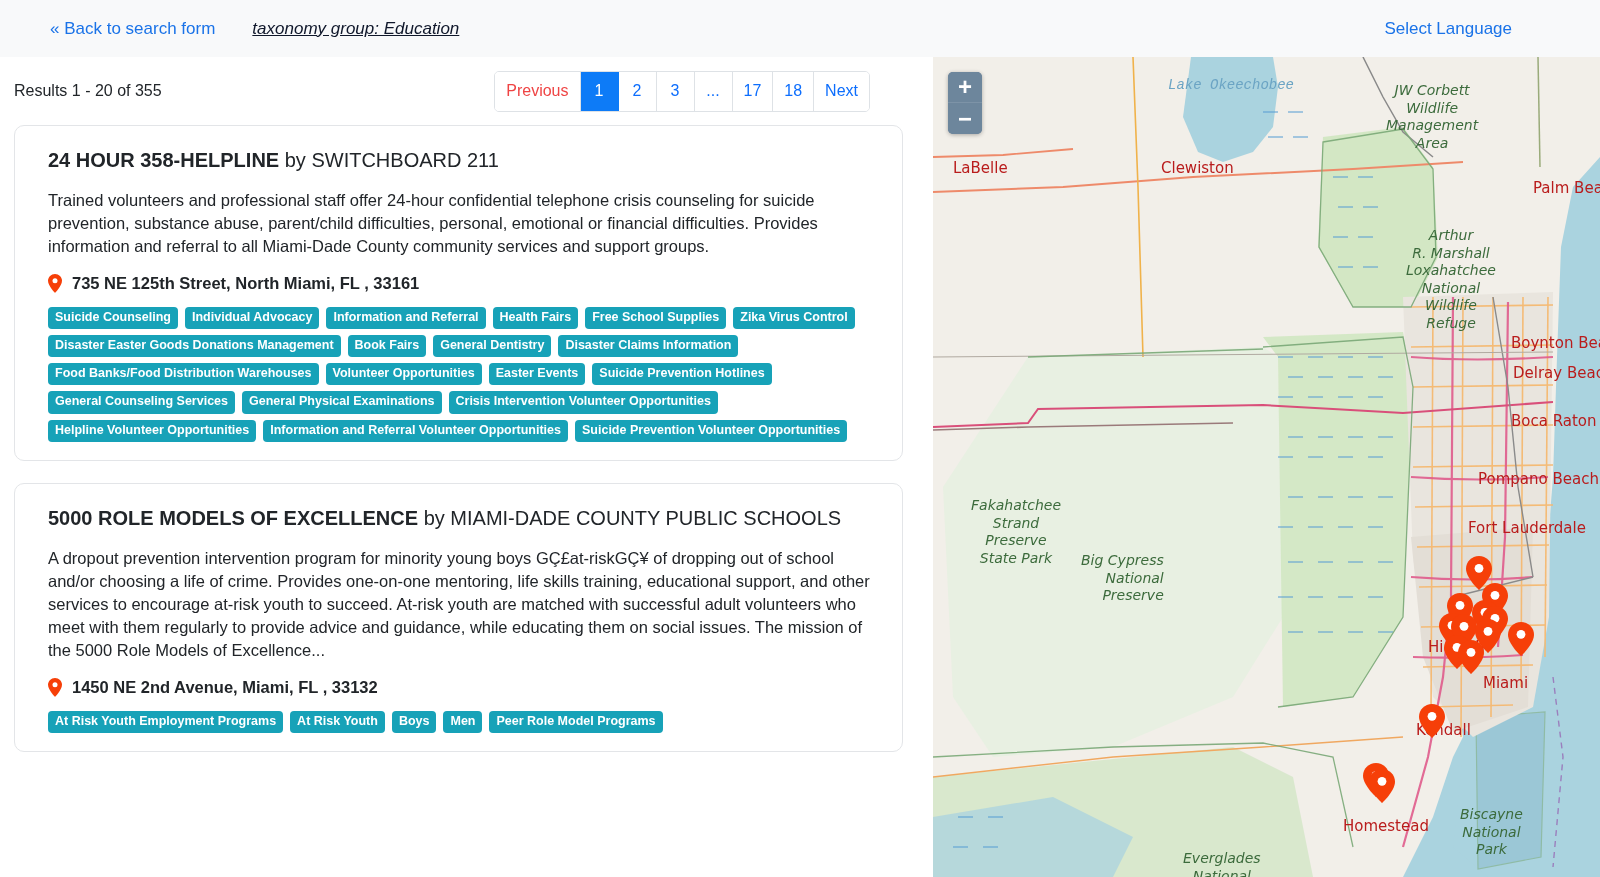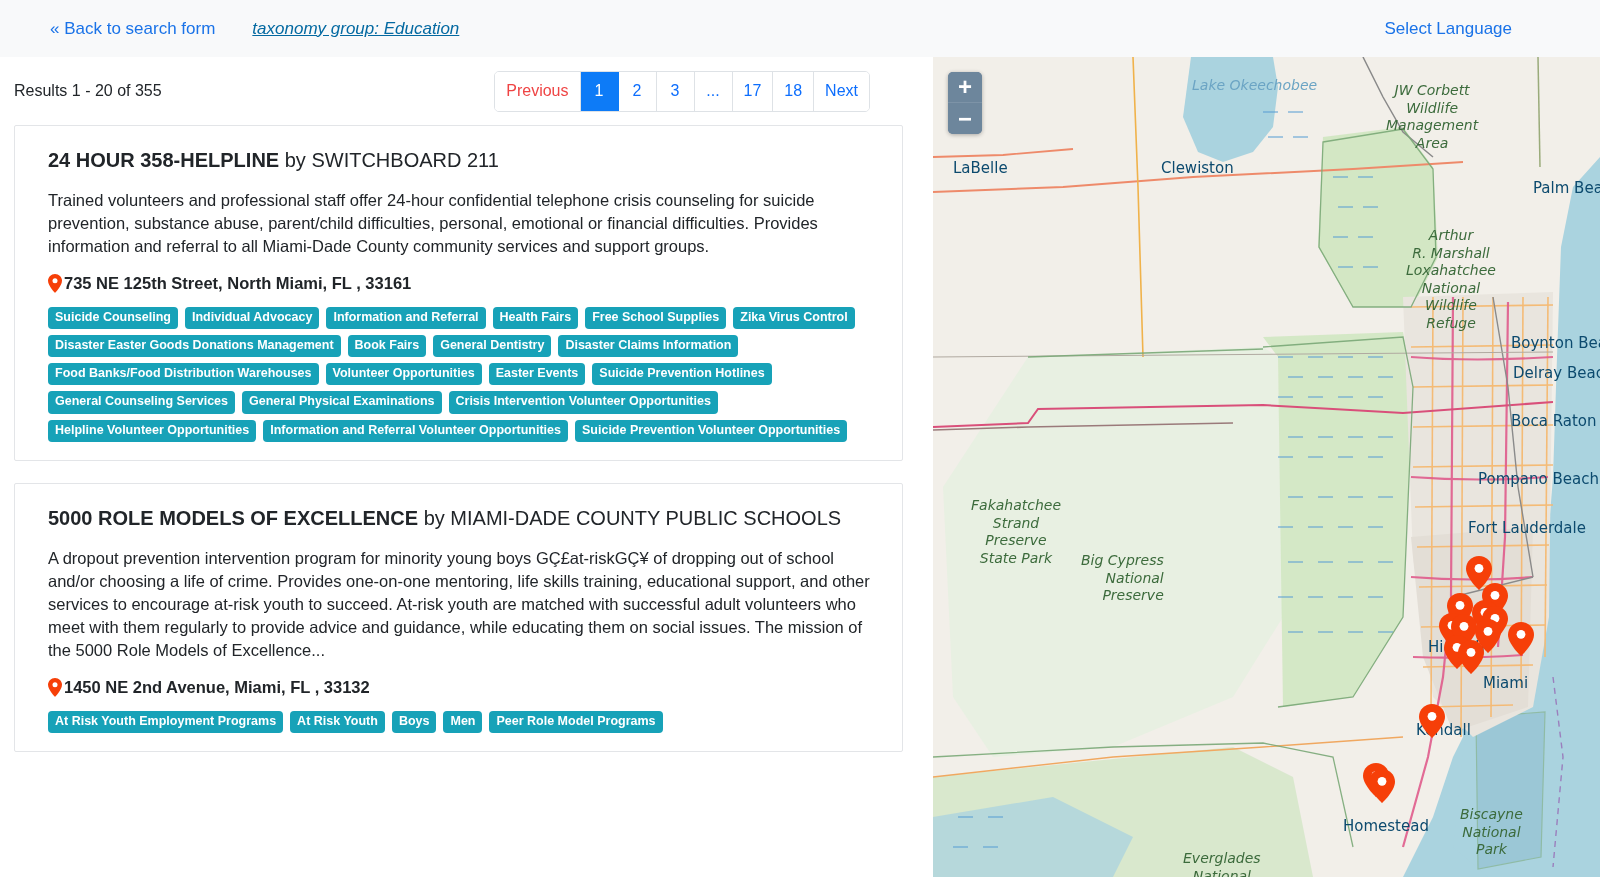--- a/index.html
+++ b/index.html
@@ -26,21 +26,21 @@
     font-size: 17px;
     text-decoration: none;
     cursor: pointer;
     white-space: nowrap;
   }
   #taxonomy-label {
     margin-left: 37px;
     font-size: 17px;
     font-style: italic;
     text-decoration: underline;
-    color: #0369a1;
+    color: #0f172a;
     white-space: nowrap;
   }
   #select-language {
     position: absolute;
     right: 88px;
     color: #1a73e8;
     font-size: 17px;
     cursor: pointer;
     white-space: nowrap;
   }
@@ -96,21 +96,21 @@
     white-space: nowrap;
   }
   .page-item:last-child { border-right: none; }
   .page-item.disabled { color: #ef4444; cursor: default; }
   .page-item.active { background: #0d7bf7; color: #fff; border-right-color: #0d7bf7; }
 
   
   .card {
     margin: 0 30px 22px 14px;
     border: 1px solid #e3e5e8;
-    border-radius: 2px;
+    border-radius: 10px;
     background: #fff;
     padding: 22px 31px 18px 33px;
   }
   .card-title {
     font-size: 20px;
     margin-bottom: 17px;
     line-height: 1.2;
   }
   .card-title .name {
     font-weight: bold;
@@ -126,21 +126,21 @@
     line-height: 23px;
     color: #212529;
     margin-bottom: 16px;
   }
   .card-address {
     font-size: 16.5px;
     font-weight: bold;
     color: #212529;
     display: flex;
     align-items: flex-end;
-    gap: 2px;
+    gap: 10px;
     margin-bottom: 14px;
   }
   .pin-icon { flex: 0 0 auto; display: block; }
 
   .tag-list {
     display: flex;
     flex-wrap: wrap;
     gap: 6px 7px;
   }
   .tag {
@@ -195,21 +195,21 @@
   #zoom-in { border-bottom: 1px solid #7d93a7; }
 
   .map-label {
     position: absolute;
     font-size: 13.5px;
     color: #3a3a3a;
     white-space: nowrap;
     pointer-events: none;
     font-family: "DejaVu Sans", sans-serif;
   }
-  .map-label.city { font-size: 15px; color: #0c4a6e; }
+  .map-label.city { font-size: 15px; color: #b91c1c; }
   .map-label.park {
     color: #3c6b3c;
     font-style: italic;
     text-align: center;
     line-height: 1.25;
     font-size: 14px;
   }
   .map-label.water {
     color: #6ba4c4;
     font-style: italic;
@@ -442,21 +442,21 @@
         <path d="M0,700 L180,690 L330,686 L400,700 L420,790"></path>
       </g>
     </svg>
 
     <div id="zoom-controls">
       <div class="zoom-btn" id="zoom-in">+</div>
       <div class="zoom-btn" id="zoom-out">−</div>
     </div>
 
     <div id="map-labels">
-        <div class="map-label water" style="left: 259px; top: 20px;">Lake Okeechobee</div>
+        <div class="map-label water" style="left: 235px; top: 20px; font-family: Liberation Mono, monospace;">Lake Okeechobee</div>
         <div class="map-label park" style="left: 453px; top: 25px;">JW Corbett<br>Wildlife<br>Management<br>Area</div>
         <div class="map-label city" style="left: 20px; top: 102px;">LaBelle</div>
         <div class="map-label city" style="left: 228px; top: 102px;">Clewiston</div>
         <div class="map-label city" style="left: 600px; top: 122px;">Palm Beach</div>
         <div class="map-label park" style="left: 473px; top: 170px;">Arthur<br>R. Marshall<br>Loxahatchee<br>National<br>Wildlife<br>Refuge</div>
         <div class="map-label city" style="left: 578px; top: 277px;">Boynton Beach</div>
         <div class="map-label city" style="left: 580px; top: 307px;">Delray Beach</div>
         <div class="map-label city" style="left: 578px; top: 355px;">Boca Raton</div>
         <div class="map-label city" style="left: 545px; top: 413px;">Pompano Beach</div>
         <div class="map-label city" style="left: 535px; top: 462px;">Fort Lauderdale</div>

